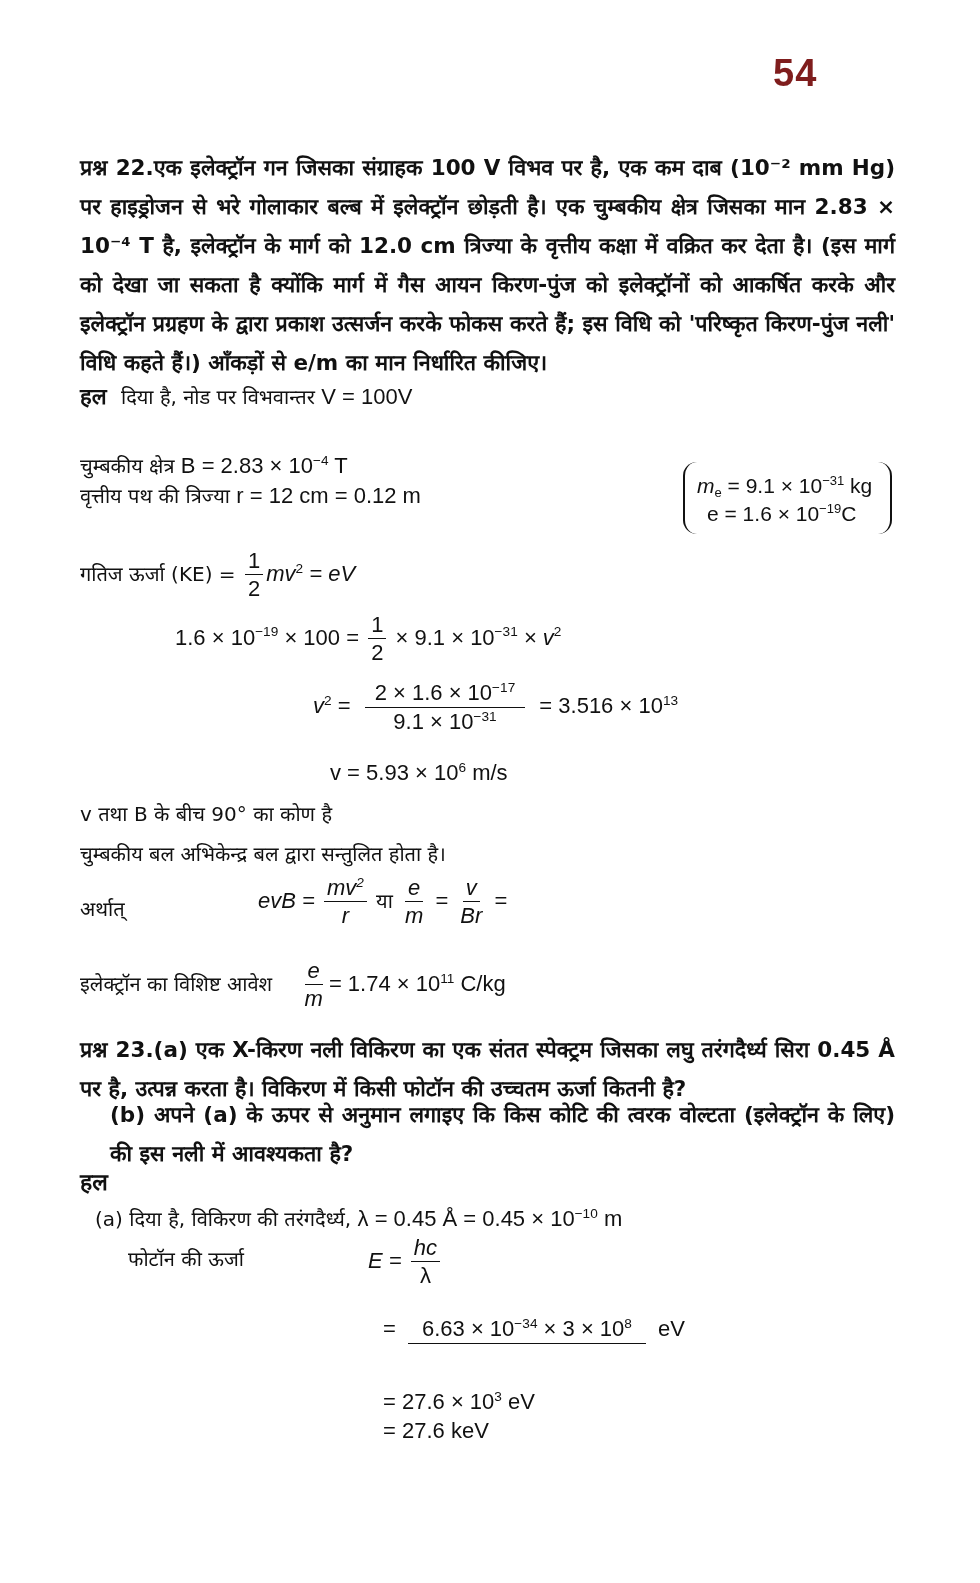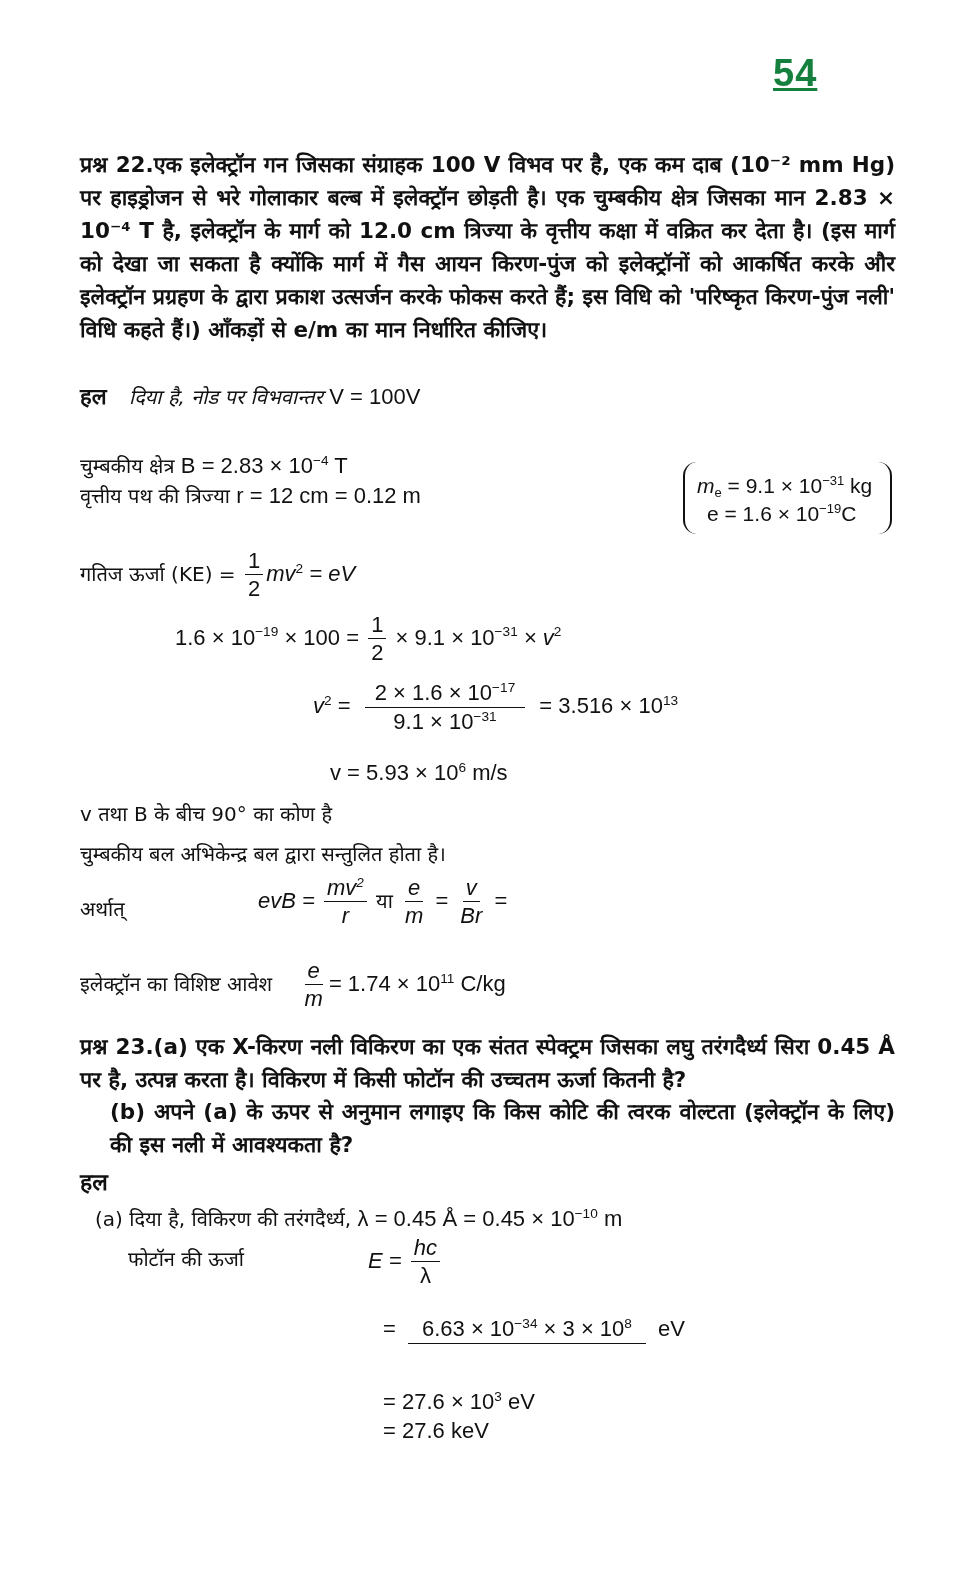--- a/index.html
+++ b/index.html
@@ -4,24 +4,24 @@
   <style>
     html, body { margin: 0; padding: 0; background: #ffffff; }
     body {
       width: 980px; height: 1583px; position: relative; overflow: hidden;
       font-family: "DejaVu Sans", "Liberation Sans", sans-serif;
       color: #111111;
     }
     .abs { position: absolute; white-space: nowrap; }
     .page-num {
       left: 773px; top: 52px; font-family: "Liberation Sans", sans-serif;
-      font-weight: bold; font-size: 38px; color: #15803d; letter-spacing: 1px; text-decoration: underline;
+      font-weight: bold; font-size: 38px; color: #7f1d1d; letter-spacing: 1px;
     }
     .q-para {
-      left: 80px; width: 815px; font-size: 21.5px; line-height: 33px; font-weight: bold;
+      left: 80px; width: 815px; font-size: 21.5px; line-height: 39px; font-weight: bold;
       white-space: normal; text-align: justify;
     }
     .q-para .lbl { font-weight: bold; }
     .body-line { font-size: 20px; font-family: "DejaVu Sans", sans-serif; }
     .math { font-family: "Liberation Sans", sans-serif; font-size: 22px; }
     .bold { font-weight: bold; }
     .ital { font-style: italic; }
     sup { font-size: 0.62em; vertical-align: 0.6em; line-height: 0; }
     sub { font-size: 0.62em; vertical-align: -0.3em; line-height: 0; }
     .frac {
@@ -41,21 +41,21 @@
 <body>
 
 <div class="abs page-num">54</div>
 
 <div class="abs q-para" style="top:148px;">
   <span class="lbl">प्रश्न 22.</span><span>एक इलेक्ट्रॉन गन जिसका संग्राहक 100 V विभव पर है, एक कम दाब (10⁻² mm Hg) पर हाइड्रोजन से भरे गोलाकार बल्ब में इलेक्ट्रॉन छोड़ती है। एक चुम्बकीय क्षेत्र जिसका मान 2.83 × 10⁻⁴ T है, इलेक्ट्रॉन के मार्ग को 12.0 cm त्रिज्या के वृत्तीय कक्षा में वक्रित कर देता है। (इस मार्ग को देखा जा सकता है क्योंकि मार्ग में गैस आयन किरण-पुंज को इलेक्ट्रॉनों को आकर्षित करके और इलेक्ट्रॉन प्रग्रहण के द्वारा प्रकाश उत्सर्जन करके फोकस करते हैं; इस विधि को 'परिष्कृत किरण-पुंज नली' विधि कहते हैं।) आँकड़ों से e/m का मान निर्धारित कीजिए।</span>
 </div>
 
 <div class="abs body-line" style="left:80px; top:380px;">
   <span class="bold" style="font-size:22px;">हल</span>
-  <span style="margin-left:16px;font-style:italic;">दिया है, नोड पर विभवान्तर</span>
+  <span style="margin-left:8px;">दिया है, नोड पर विभवान्तर</span>
   <span class="math">V = 100V</span>
 </div>
 
 <div class="abs body-line" style="left:80px; top:452px;">
   <span>चुम्बकीय क्षेत्र</span>
   <span class="math"><span>B = 2.83 × 10</span><sup>−4</sup><span> T</span></span>
 </div>
 
 <div class="abs body-line" style="left:80px; top:482px;">
   <span>वृत्तीय पथ की त्रिज्या</span>

